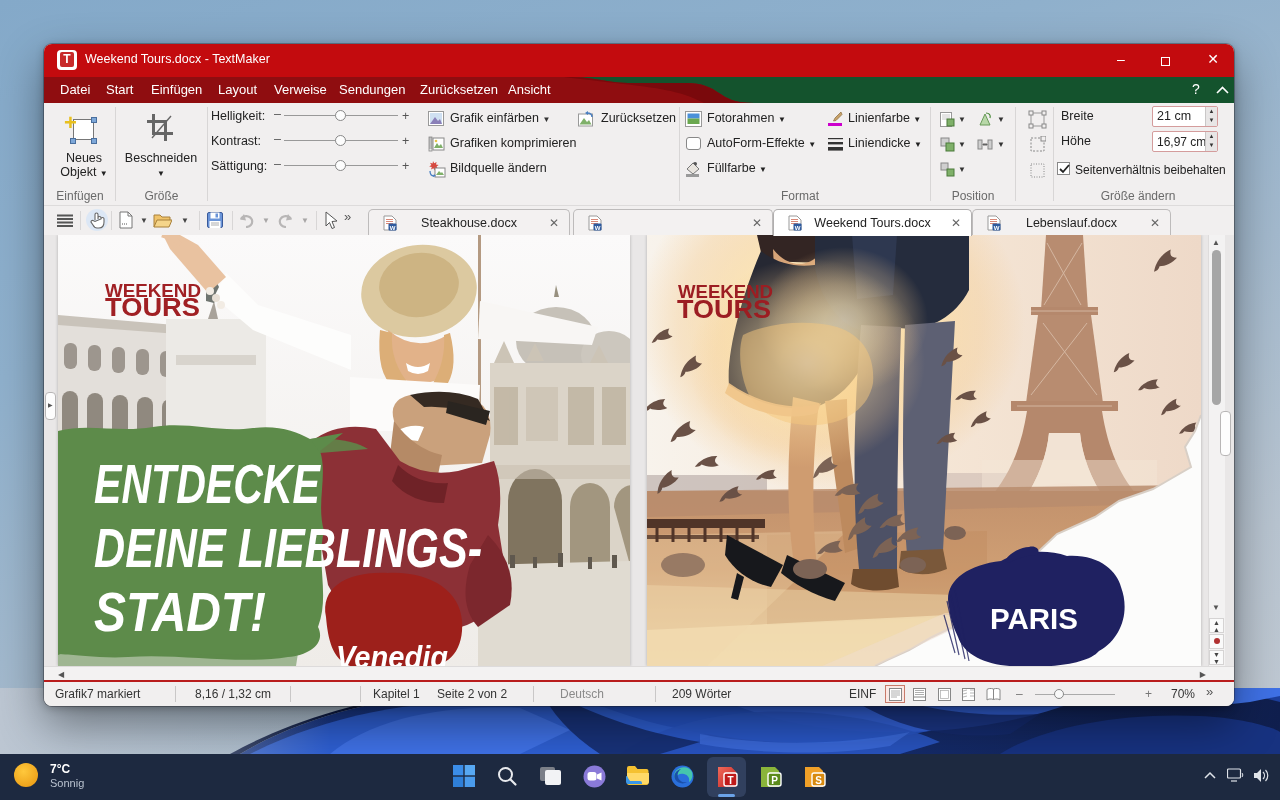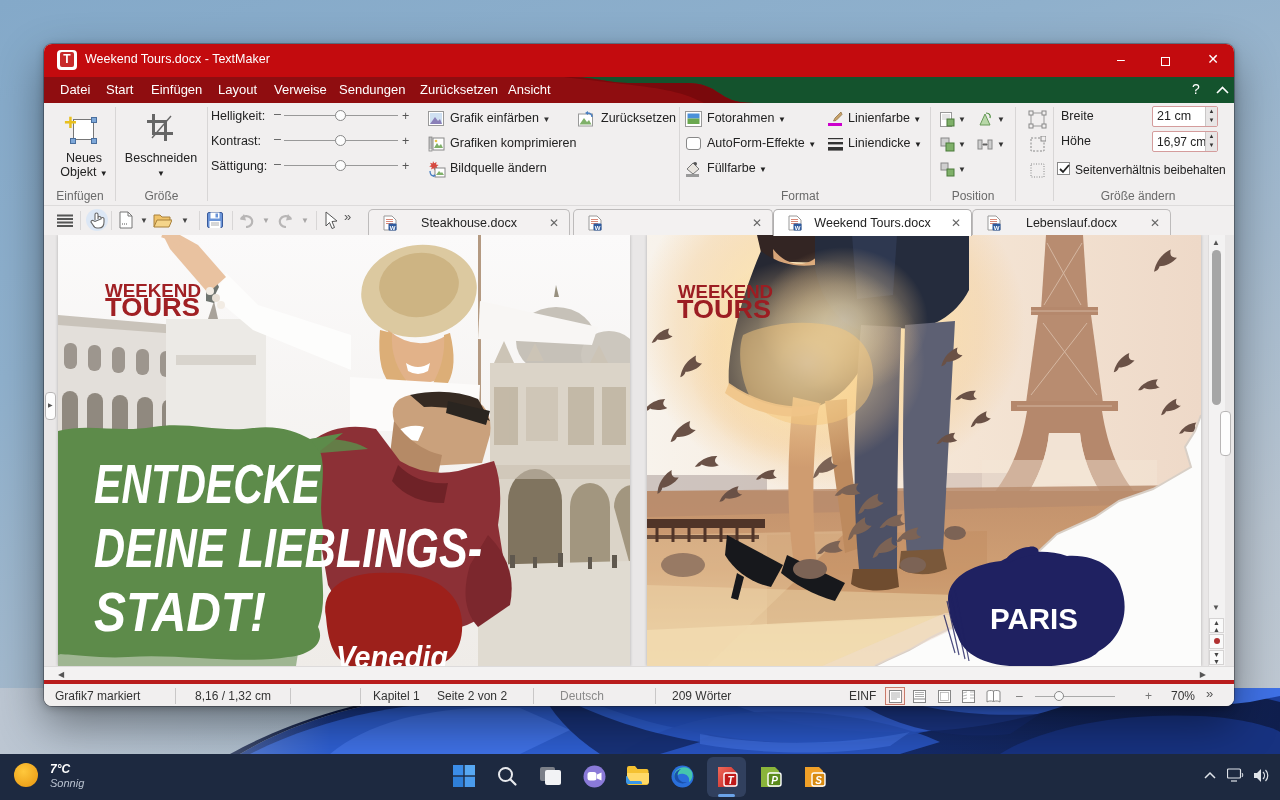--- a/index.html
+++ b/index.html
@@ -33,25 +33,25 @@
   .glabel { position:absolute; bottom:2px; font-size:12px; color:#6a6a6a; text-align:center; }
   
   #toolrow { position:absolute; left:0; top:161px; width:100%; height:30px; background:#f1efef; border-top:1px solid #dddbdb;}
   .dtab { position:absolute; top:3px; height:27px; background:#f3f1f1; border:1px solid #bdbbbb; border-bottom:none;
      border-radius:5px 5px 0 0; font-size:12.5px; color:#222; }
   
   #docarea { position:absolute; left:0; top:191px; width:100%; height:431px; background:#e9e7e7; overflow:hidden; }
   
   #hscroll { position:absolute; left:0; top:622px; width:100%; height:14px; background:#f3f2f2; border-top:1px solid #dddbdb; }
   
-  #status { position:absolute; left:0; top:636px; width:100%; height:26px; background:#f1efef; border-top:4px solid #b91c1c;
+  #status { position:absolute; left:0; top:636px; width:100%; height:26px; background:#f1efef; border-top:2px solid #b91c1c;
      font-size:12px; color:#333; }
   .ssep { position:absolute; top:4px; height:16px; width:1px; background:#c9c7c7; }
   
-  #taskbar { position:absolute; left:0; top:754px; width:1280px; height:46px; background:#1d2940;font-style:italic; }
+  #taskbar { position:absolute; left:0; top:754px; width:1280px; height:46px; background:#1d2940; }
 </style>
 </head>
 <body>
 <div id="desktop"></div>
 <div id="bloom" class="abs" style="left:0;top:688px;width:1280px;height:66px;">
   <svg width="1280" height="66" viewBox="0 0 1280 66" preserveAspectRatio="none">
     <defs>
       <linearGradient id="bl_fade" x1="0" y1="0" x2="0.25" y2="0">
         <stop offset="0" stop-color="#13265c" stop-opacity="0"></stop>
         <stop offset="1" stop-color="#13265c" stop-opacity="1"></stop>

